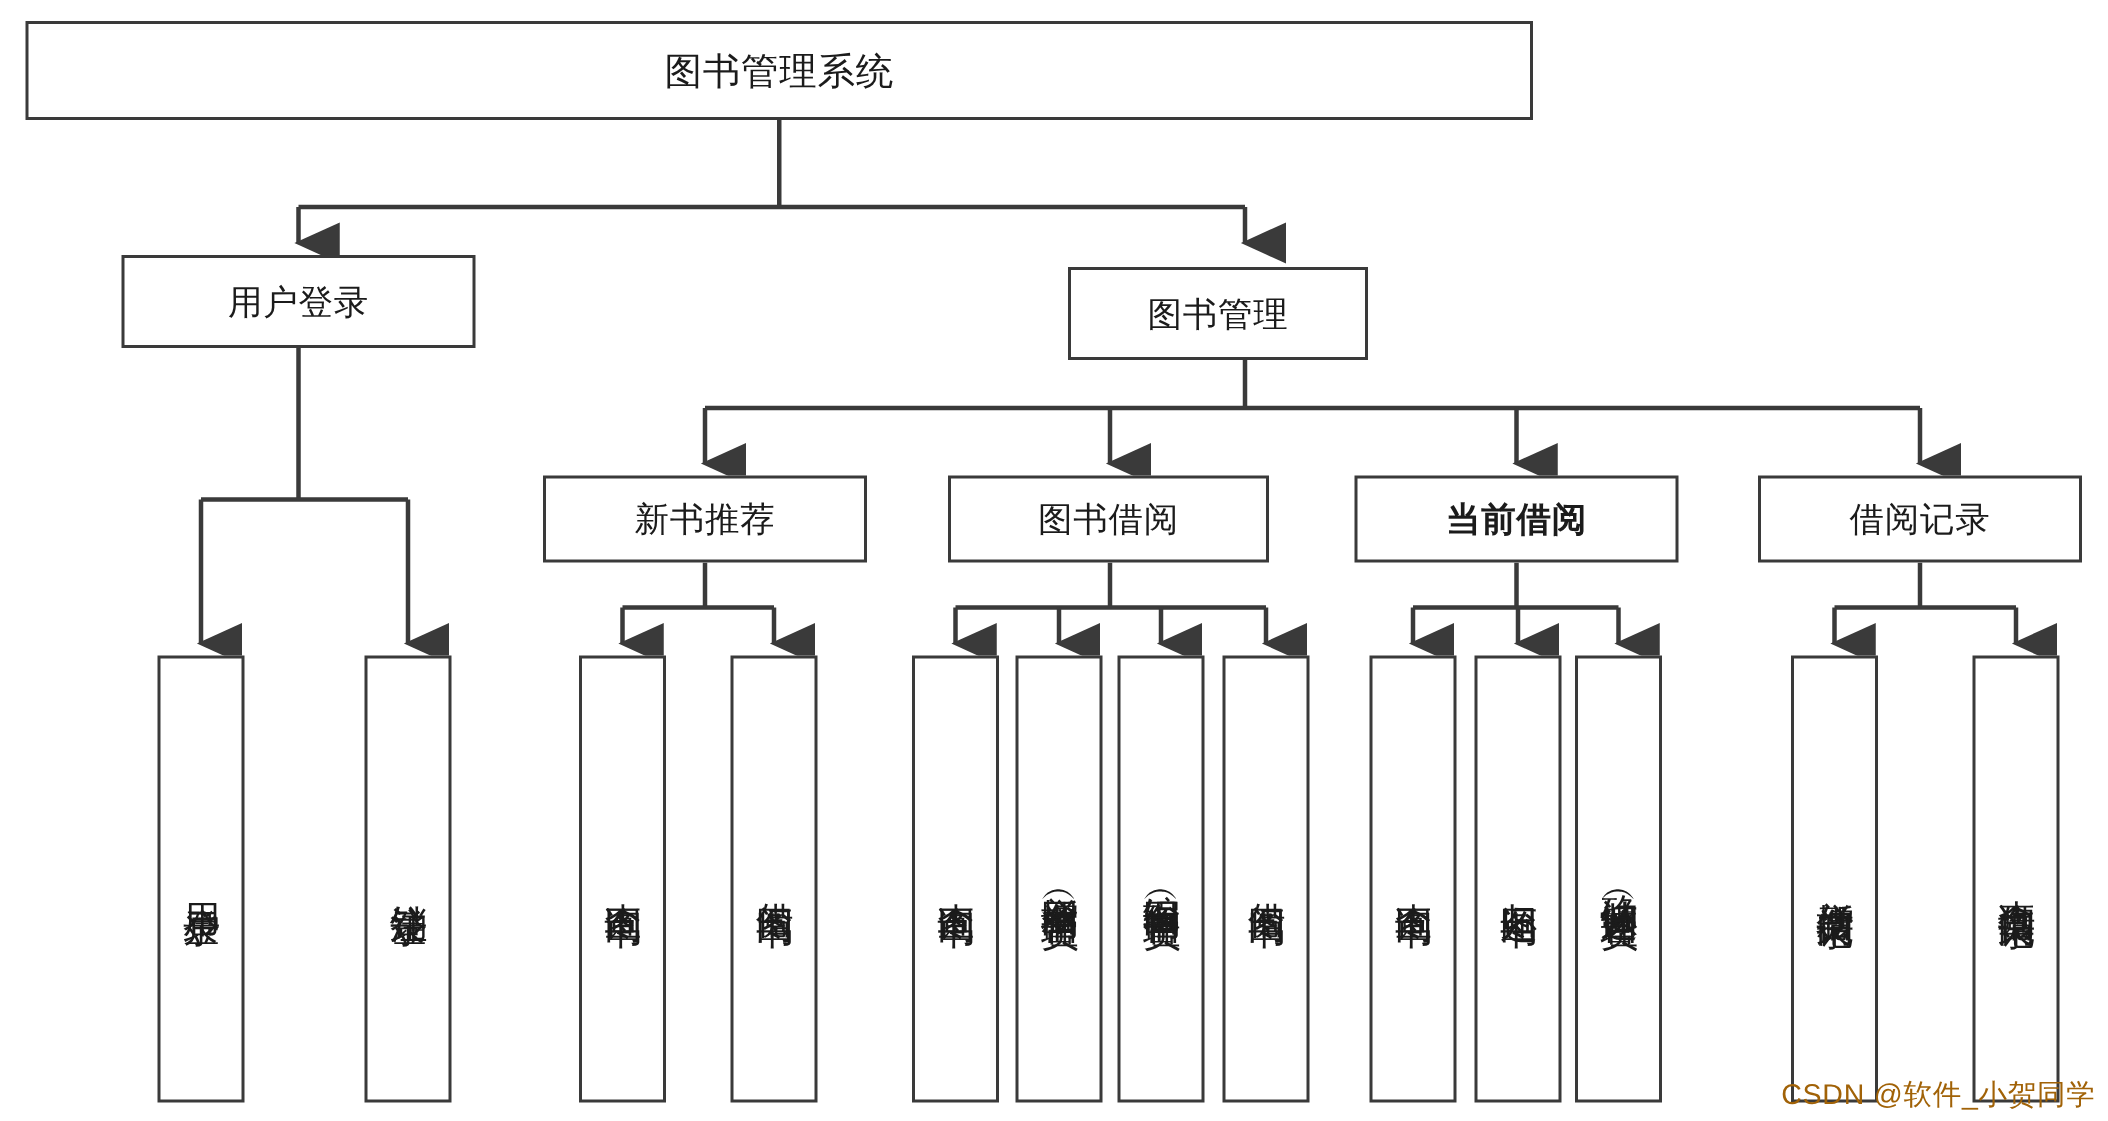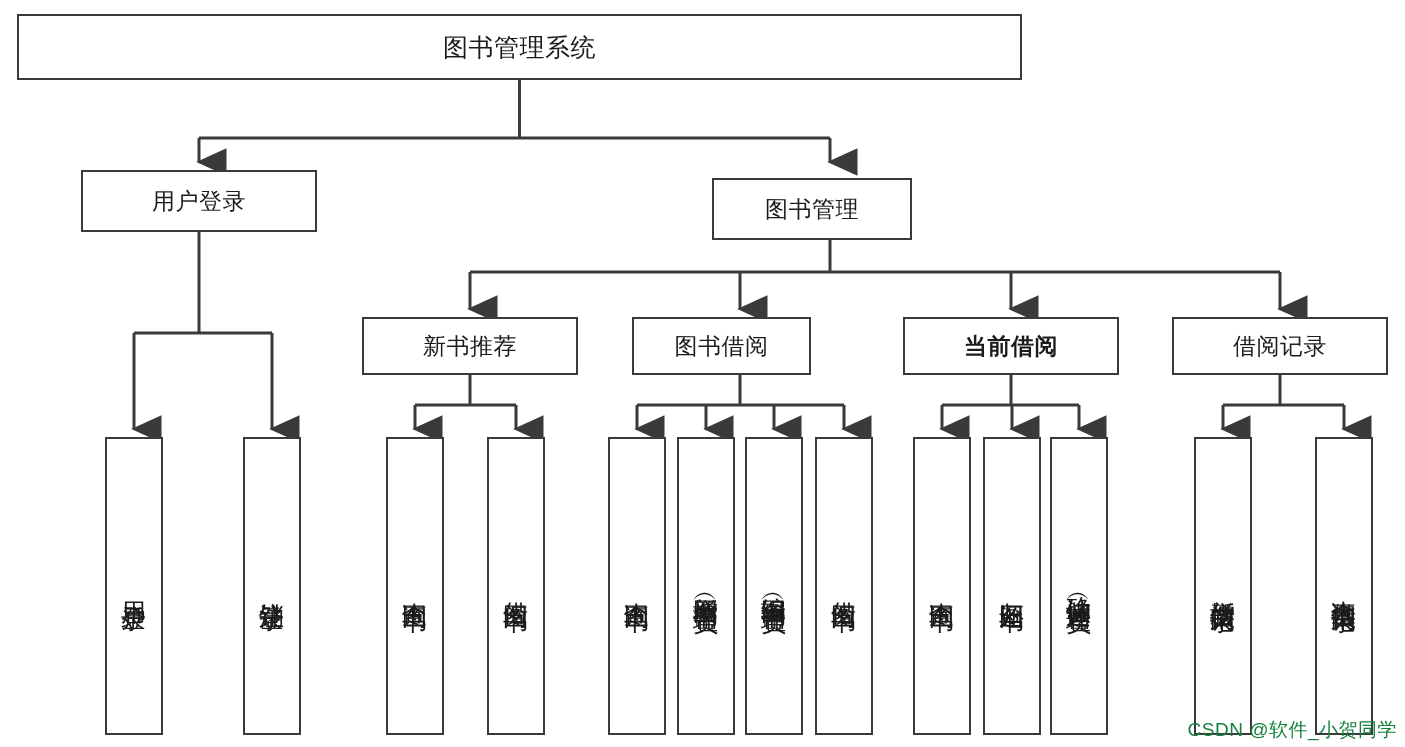--- a/index.html
+++ b/index.html
@@ -63,21 +63,21 @@
     line-height: 1.12;
     letter-spacing: 2px;
     white-space: nowrap;
   }
   
   #watermark {
     position: absolute;
     right: 8px;
     bottom: 4px;
     font-size: 19px;
-    color: #15803d;
+    color: #a16207;
     z-index: 3;
     white-space: nowrap;
     letter-spacing: 0.5px;
   }
 </style>
 </head>
 <body>
 
 <div id="canvas">
 
@@ -138,21 +138,21 @@
   <div class="node branch" style="left: 81px; top: 170px; width: 236px; height: 62px;">
     <span class="label">用户登录</span>
   </div>
   <div class="node branch" style="left: 712px; top: 178px; width: 200px; height: 62px;">
     <span class="label">图书管理</span>
   </div>
 
   <div class="node branch" style="left: 362px; top: 317px; width: 216px; height: 58px;">
     <span class="label">新书推荐</span>
   </div>
-  <div class="node branch" style="left: 632px; top: 317px; width: 179px; height: 58px;">
+  <div class="node branch" style="left: 632px; top: 317px; width: 214px; height: 58px;">
     <span class="label">图书借阅</span>
   </div>
   <div class="node branch" style="left: 903px; top: 317px; width: 216px; height: 58px; font-weight: bold;">
     <span class="label">当前借阅</span>
   </div>
   <div class="node branch" style="left: 1172px; top: 317px; width: 216px; height: 58px; justify-content: center;">
     <span class="label">借阅记录</span>
   </div>
 
   <div class="node leaf" style="left: 105px; top: 437px; width: 58px; height: 298px;">

